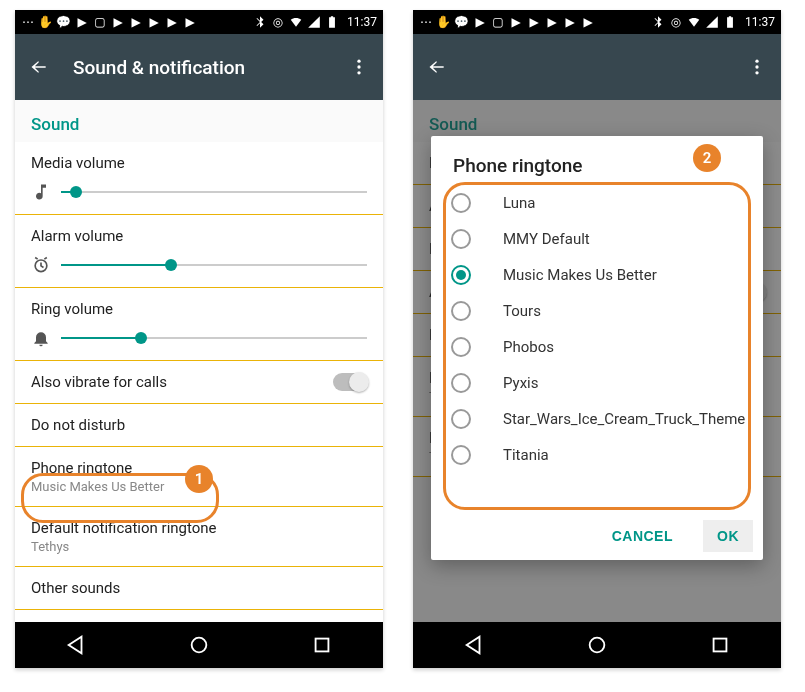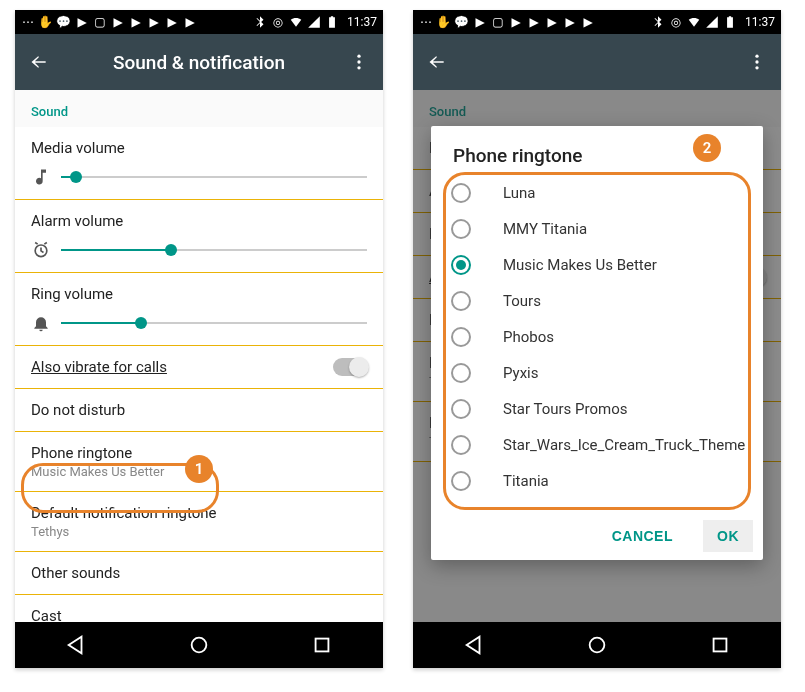--- a/index.html
+++ b/index.html
@@ -31,43 +31,42 @@
     align-items: center;
     padding: 0 6px;
     font-size: 12px;
   }
   .statusbar .left-icons { display: flex; gap: 4px; align-items: center; }
   .statusbar .right-icons { margin-left: auto; display: flex; gap: 4px; align-items: center; }
   .si { width: 14px; height: 14px; display: inline-flex; align-items:center; justify-content:center; }
   .statusbar .time { margin-left: 4px; font-size: 12px; }
   
   .appbar {
-    height: 56px;
+    height: 66px;
     background: #37474f;
     color: #fff;
     display: flex;
     align-items: center;
     padding: 0 14px;
     gap: 24px;
     font-size: 19px;
-    text-align: center;
   }
   .appbar .back { width: 20px; height: 20px; }
   .appbar .title { flex: 1; font-weight: 500; }
   .appbar .overflow { width: 20px; height: 20px; display:flex; align-items:center; justify-content:center; }
   
   .content {
     flex: 1;
     overflow: hidden;
     background: #fafafa;
     position: relative;
   }
   .section-label {
     color: #009688;
-    font-size: 13px;
+    font-size: 17px;
     font-weight: 500;
     padding: 14px 16px 8px;
   }
   .row {
     padding: 12px 16px;
     border-bottom: 1px solid #eab308;
     background: #fff;
   }
   .row .primary { font-size: 15px; color: #222; }
   .row .secondary { font-size: 13px; color: #888; margin-top: 2px; }
@@ -90,21 +89,21 @@
     position: relative;
   }
   .slider-fill {
     position:absolute; left:0; top:0; height:100%; background:#009688;
   }
   .slider-thumb {
     position:absolute; top:50%; width:12px; height:12px; border-radius:50%;
     background:#009688; transform:translate(-50%,-50%);
   }
   .switch-row { display:flex; align-items:center; }
-  .switch-row .primary { flex:1;text-decoration:underline; }
+  .switch-row .primary { flex:1; }
   .switch {
     width: 34px; height: 18px; border-radius: 10px; background:#bdbdbd;
     position:relative;
   }
   .switch .knob {
     position:absolute; width:20px; height:20px; border-radius:50%;
     background:#ececec; top:-1px; right:-2px; box-shadow:0 1px 2px rgba(0,0,0,.3);
   }
   .navbar {
     height: 46px;
@@ -447,41 +446,37 @@
 
     <div class="dialog">
       <div class="dialog-title">Phone ringtone</div>
       <div class="option-list" id="option-list">
           <div class="option">
             <span class="radio"></span>
             <span class="opt-label">Luna</span>
           </div>
           <div class="option">
             <span class="radio"></span>
-            <span class="opt-label">MMY Titania</span>
+            <span class="opt-label">MMY Default</span>
           </div>
           <div class="option selected">
             <span class="radio"></span>
             <span class="opt-label">Music Makes Us Better</span>
           </div>
           <div class="option">
             <span class="radio"></span>
             <span class="opt-label">Tours</span>
           </div>
           <div class="option">
             <span class="radio"></span>
             <span class="opt-label">Phobos</span>
           </div>
           <div class="option">
             <span class="radio"></span>
             <span class="opt-label">Pyxis</span>
-          </div>
-          <div class="option">
-            <span class="radio"></span>
-            <span class="opt-label">Star Tours Promos</span>
           </div>
           <div class="option">
             <span class="radio"></span>
             <span class="opt-label">Star_Wars_Ice_Cream_Truck_Theme</span>
           </div>
           <div class="option">
             <span class="radio"></span>
             <span class="opt-label">Titania</span>
           </div>
         </div>

